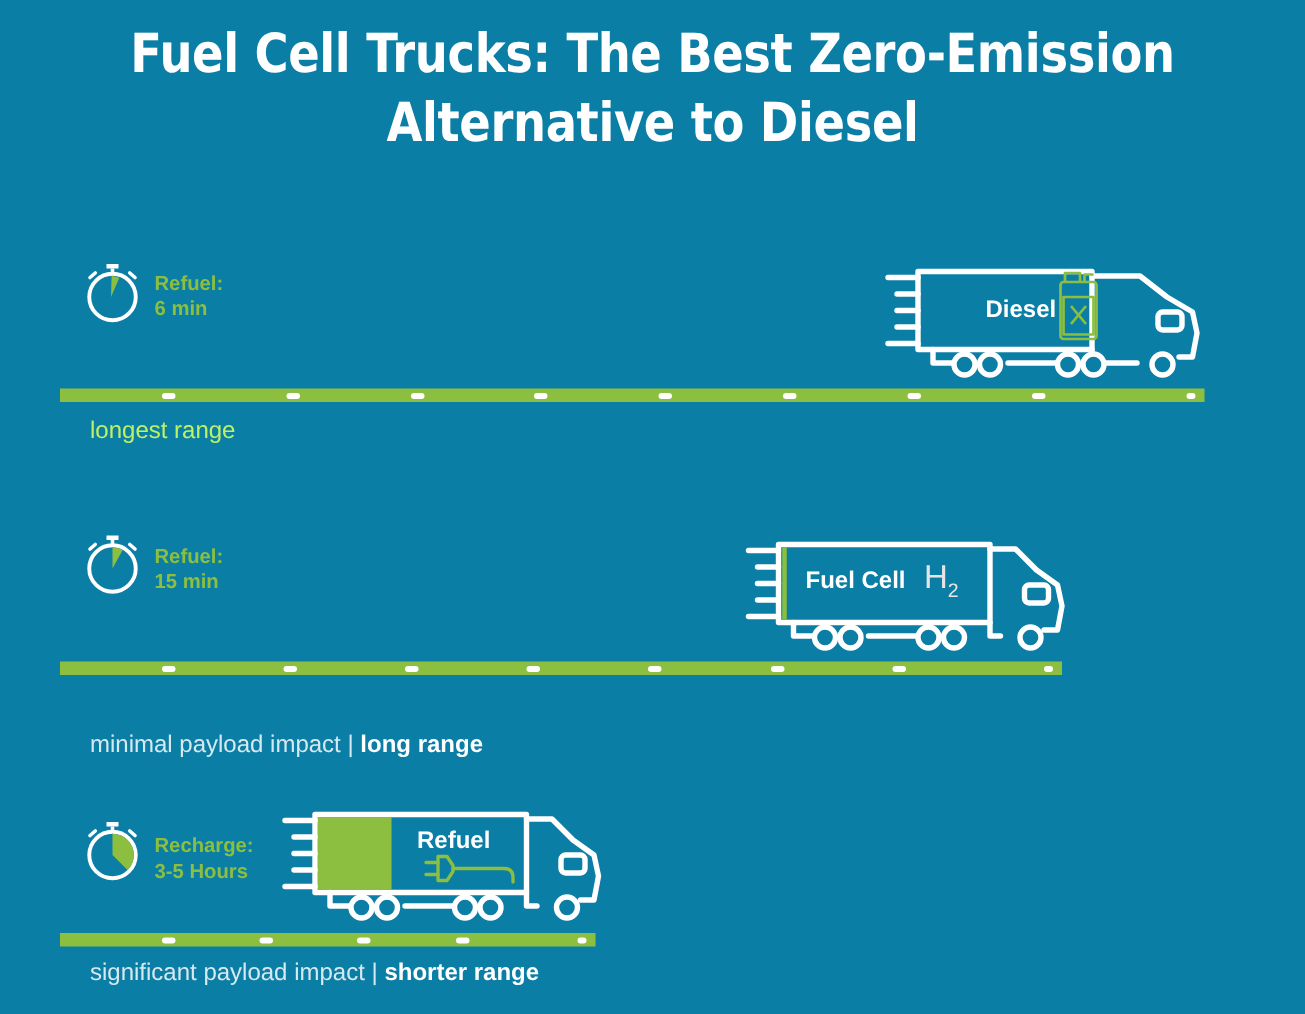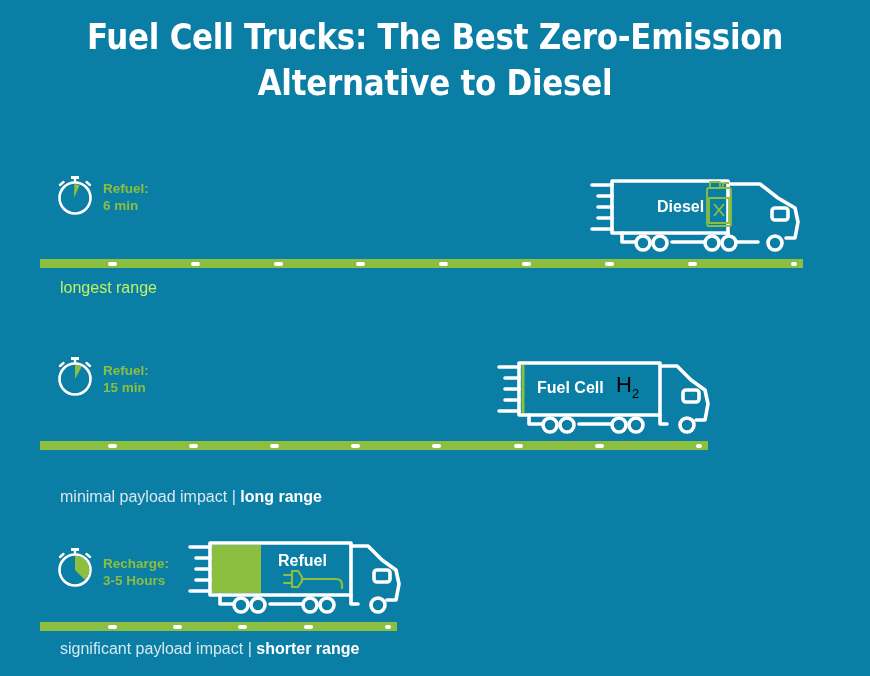--- a/index.html
+++ b/index.html
@@ -34,21 +34,21 @@
     position: absolute; left: 60px; font-size: 16px; color: #e3f0f5;
     font-weight: normal; white-space: nowrap;
   }
   .caption .light { color: #d7e9f0; }
   .caption .bold { font-weight: bold; color: #fff; }
   .truck { position: absolute; }
   .truck-label {
     position: absolute; color: #fff; font-weight: bold; font-size: 16px;
     white-space: nowrap;
   }
-  .h2-label { position: absolute; color: #000000; font-size: 22px; }
+  .h2-label { position: absolute; color: #e5e5e5; font-size: 22px; }
   .h2-label sub { font-size: 13px; vertical-align: -6px; }
 </style>
 </head>
 <body>
 
 <div class="title">
   <span>Fuel Cell Trucks: The Best Zero-Emission</span>
   <span>Alternative to Diesel</span>
 </div>
 

